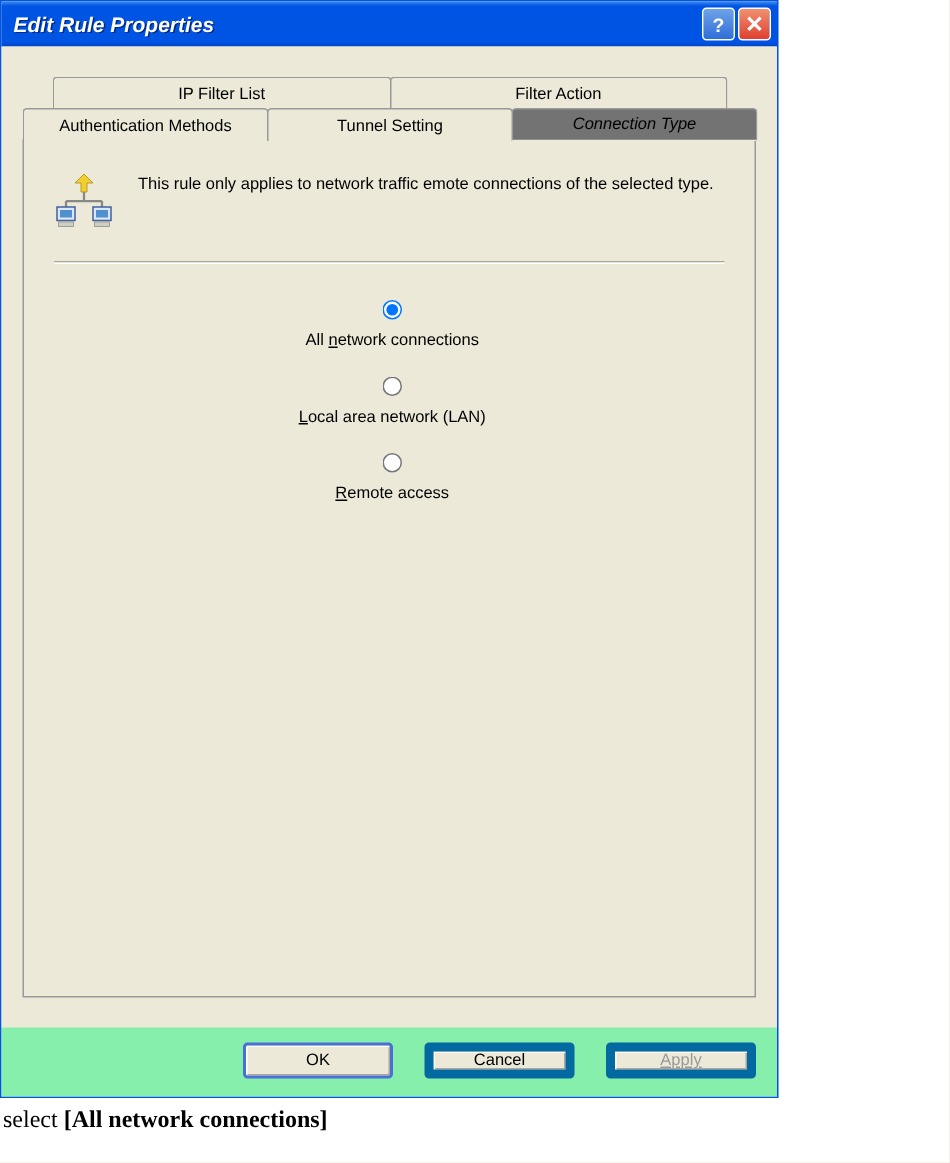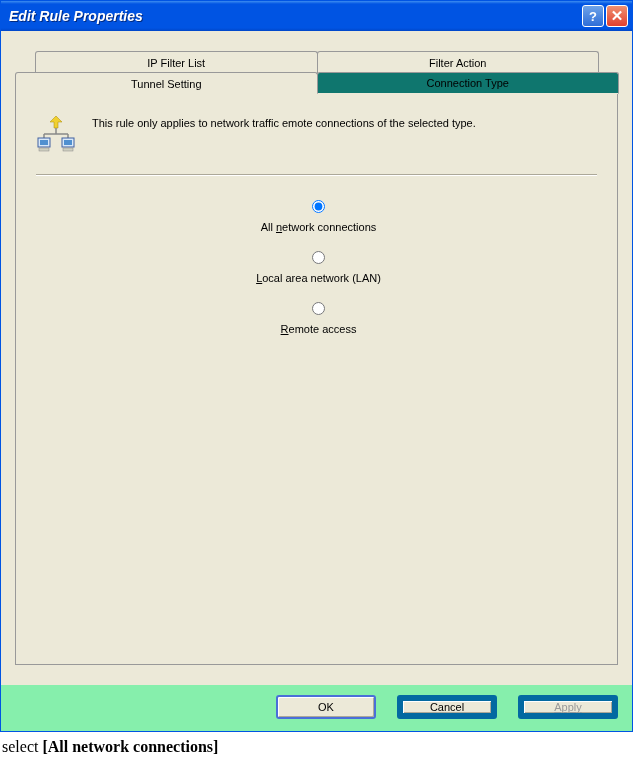--- a/index.html
+++ b/index.html
@@ -1,19 +1,19 @@
 <!DOCTYPE html>
 <html><head>
   <meta charset="utf-8">
   <style>
     * { margin: 0; padding: 0; box-sizing: border-box; }
     body { font-family: Tahoma, sans-serif; font-size: 11px; background: #fff; }
     
     .window {
-      width: 633px;
+      width: 519px;
       border: 1px solid #0054e3;
       background: #ece9d8;
     }
     
     .titlebar {
       height: 30px;
       background: linear-gradient(to bottom, #3c8cf0 0%, #0054e3 10%, #0054e3 90%, #0046c8 100%);
       display: flex;
       align-items: center;
       justify-content: space-between;
@@ -81,25 +81,26 @@
       font-size: 11px;
       cursor: pointer;
       margin-right: -1px;
     }
     
     .tab-row-2 {
       margin-top: -1px;
     }
     
     .tab.active {
-      background: #0f766e;
+      background: #737373;
       position: relative;
       z-index: 2;
       border-bottom: 1px solid #ece9d8;
       margin-bottom: -1px;
+      font-style: italic;
     }
     
     .tab-content {
       border: 1px solid #999;
       border-top: 1px solid #999;
       background: #ece9d8;
       padding: 20px;
       min-height: 572px;
       margin-top: -1px;
     }
@@ -212,20 +213,23 @@
     <div class="tabs-container">
       <div class="tab-row tab-row-1">
         <div class="tab">
           <span>IP Filter List</span>
         </div>
         <div class="tab">
           <span>Filter Action</span>
         </div>
       </div>
       <div class="tab-row tab-row-2">
+        <div class="tab">
+          <span>Authentication Methods</span>
+        </div>
         <div class="tab">
           <span>Tunnel Setting</span>
         </div>
         <div class="tab active">
           <span>Connection Type</span>
         </div>
       </div>
 
       <div class="tab-content">
         <div class="info-section">

